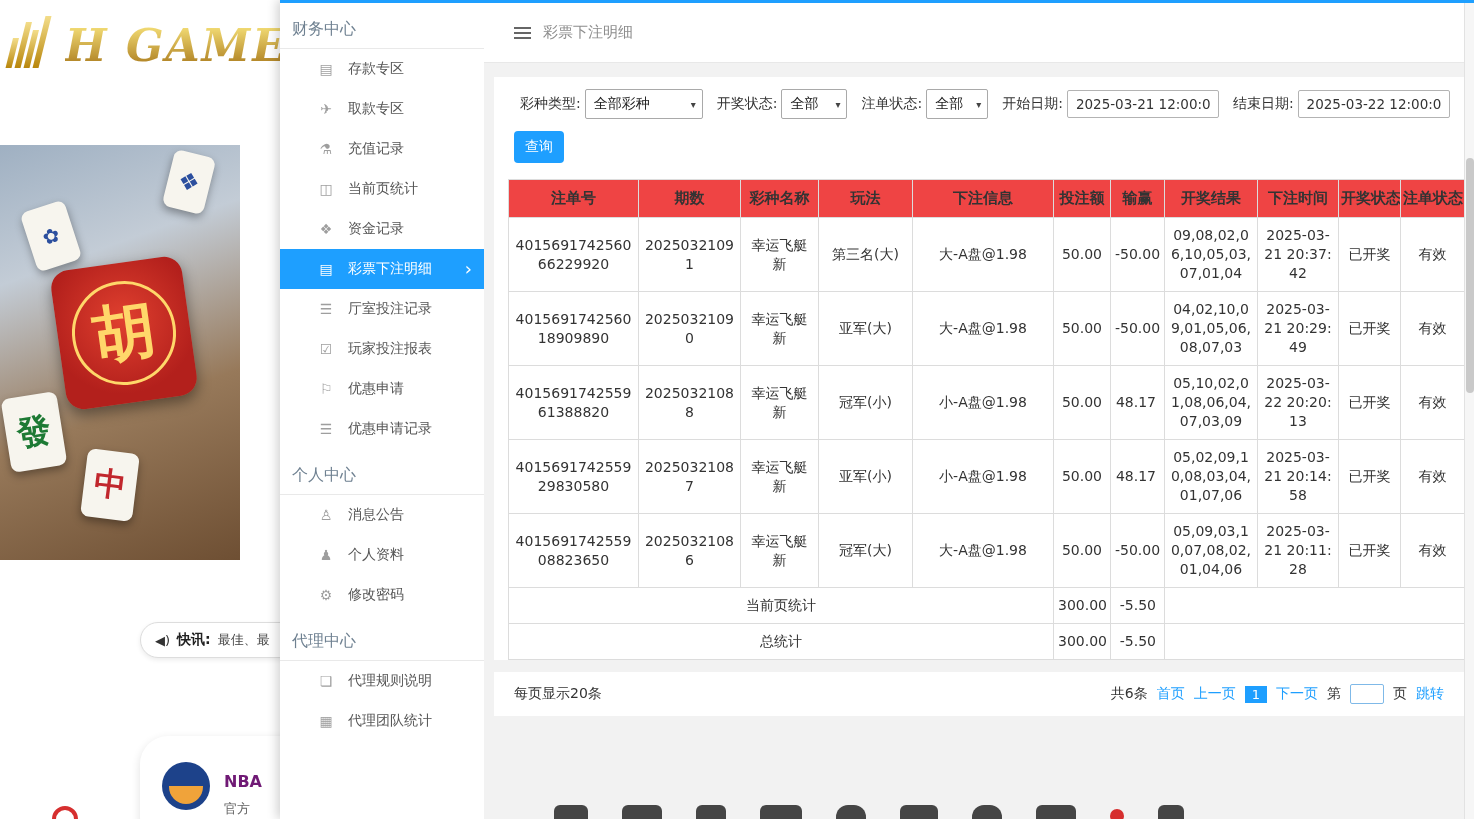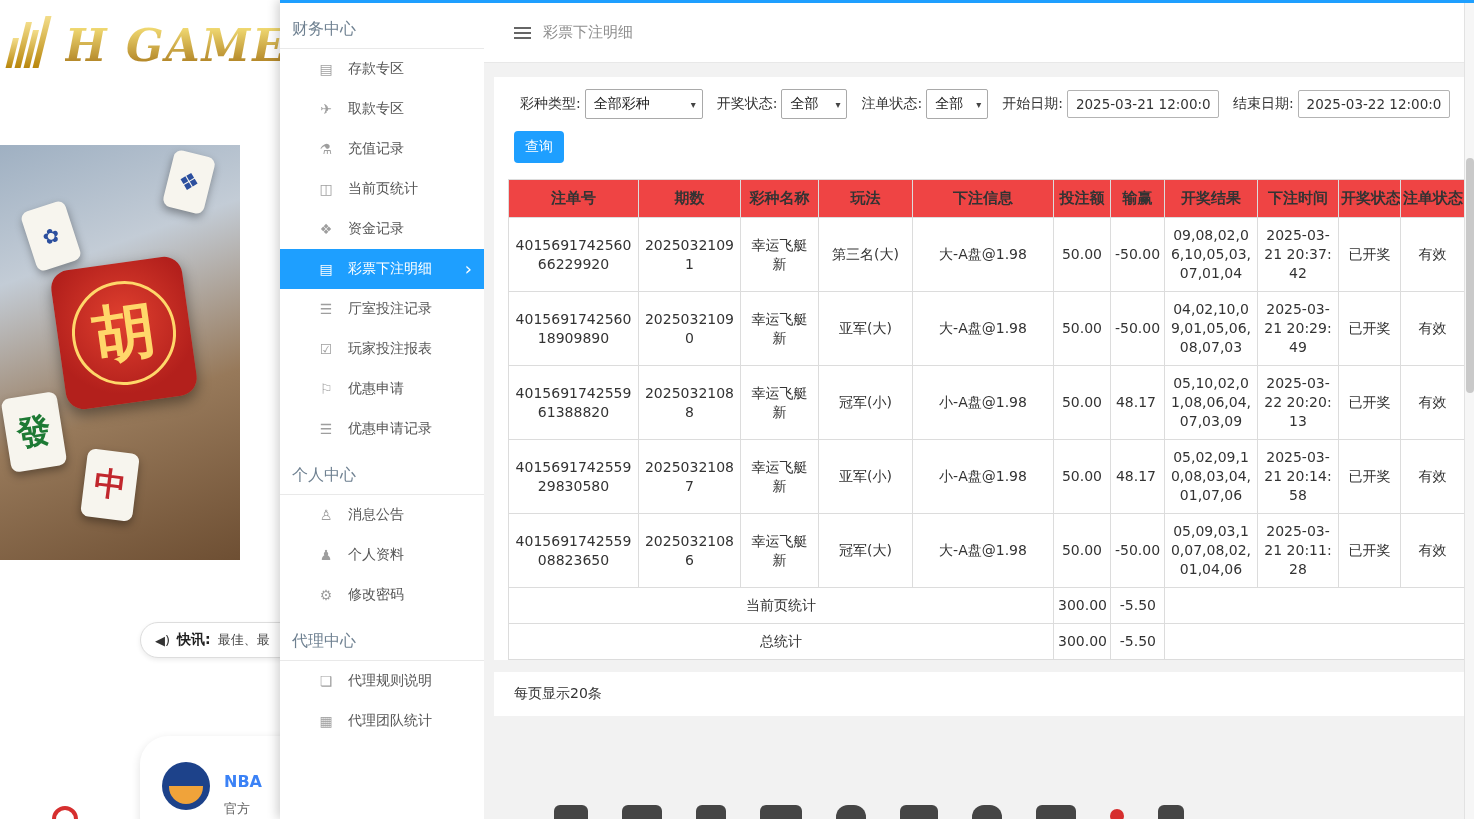--- a/index.html
+++ b/index.html
@@ -40,21 +40,21 @@
   .speaker { color:#333; font-size:13px; }
   .ticker-label { font-weight:bold; font-size:14px; color:#222; }
   .ticker-text { font-size:13px; color:#444; }
 
   .nba-card { position:absolute; left:140px; top:736px; width:230px; height:110px; background:#fff;
     border-radius:28px; box-shadow:0 3px 10px rgba(0,0,0,.12); }
   .nba-logo { position:absolute; left:22px; top:26px; width:48px; height:48px; border-radius:50%;
     background:#1d428a; overflow:hidden; }
   .nba-logo .arc { position:absolute; left:7px; bottom:6px; width:34px; height:18px;
     border-radius:0 0 17px 17px; background:#f0a33a; }
-  .nba-title { position:absolute; left:84px; top:36px; font-weight:bold; font-size:16px; color:#3b82f6; }
+  .nba-title { position:absolute; left:84px; top:36px; font-weight:bold; font-size:16px; color:#701a75; }
   .nba-sub { position:absolute; left:84px; top:64px; font-size:13px; color:#666; }
 
   .red-partial { position:absolute; left:52px; top:806px; width:26px; height:26px; border-radius:50%;
     border:4px solid #d62f2f; background:#fff; }
 
   
   .modal { position:absolute; left:280px; top:0; width:1194px; height:819px; background:#fff;
     border-top:3px solid #1E9FFF; box-shadow:-3px 0 10px rgba(0,0,0,.18); display:flex; }
 
   
@@ -391,20 +391,31 @@
                 <td class="num">-5.50</td>
                 <td colspan="4"></td>
               </tr>
             </tbody>
           </table>
       </div>
     </div>
 
     <div class="page-bar">
       <span class="page-size">每页显示20条</span>
+      <span class="pager">
+        <span class="plain">共6条</span>
+        <span class="link">首页</span>
+        <span class="link">上一页</span>
+        <span class="current">1</span>
+        <span class="link">下一页</span>
+        <span class="plain">第</span>
+        <input class="jump-input" value="" style="">
+        <span class="plain">页</span>
+        <span class="link">跳转</span>
+      </span>
     </div>
 
     <div class="footer-partials">
       <span class="fp" style="width:34px"></span>
       <span class="fp" style="width:40px"></span>
       <span class="fp" style="width:30px"></span>
       <span class="fp" style="width:42px"></span>
       <span class="fp" style="width:30px;border-radius:12px 12px 0 0"></span>
       <span class="fp" style="width:38px"></span>
       <span class="fp" style="width:30px;border-radius:12px 12px 0 0"></span>

